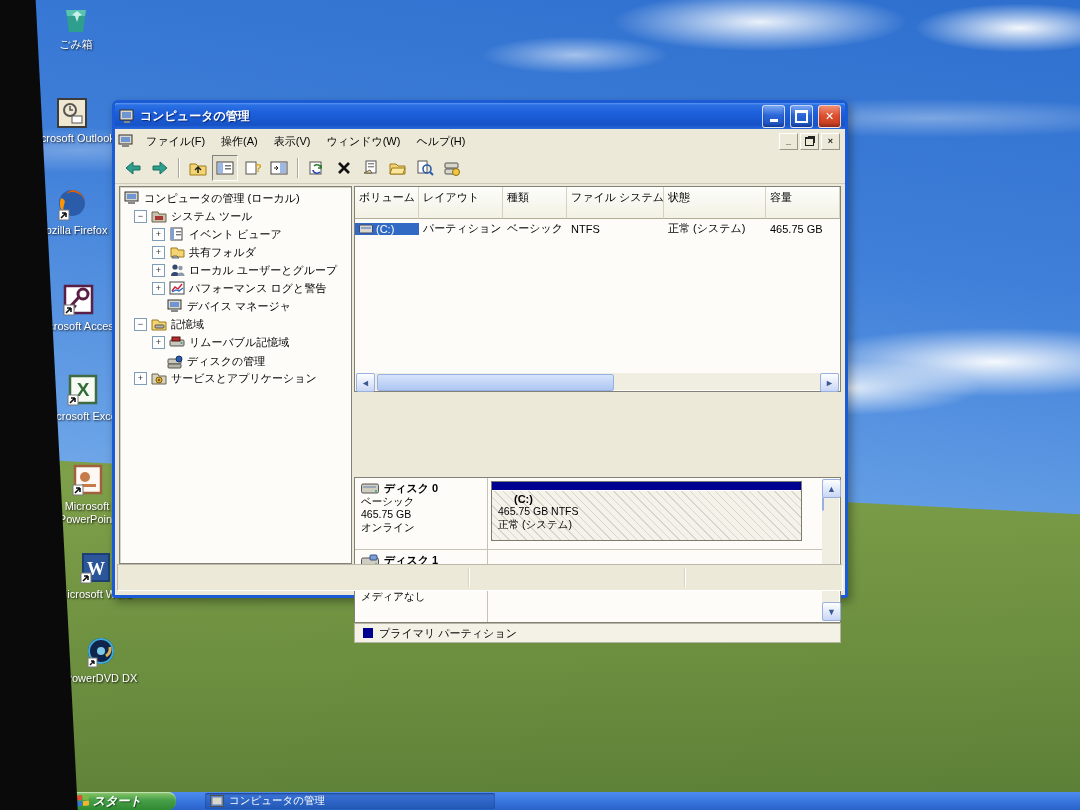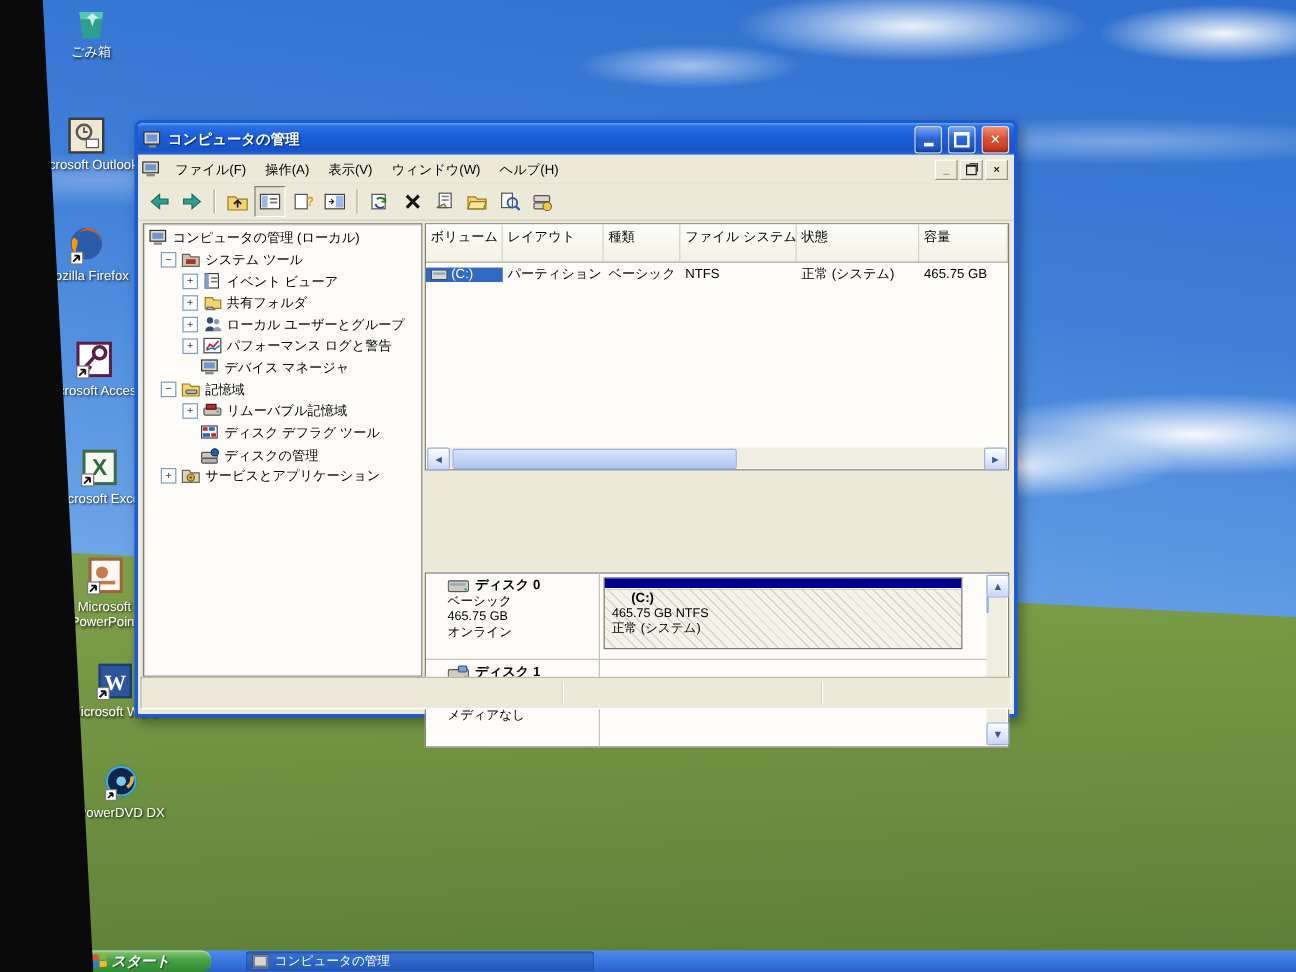--- a/index.html
+++ b/index.html
@@ -73,21 +73,21 @@
   .sel{background:#316ac5;color:#fff;}
   .hscroll{position:absolute;left:1px;right:1px;bottom:1px;height:17px;background:#f0eee1;display:flex;}
   .sbtn{width:17px;height:17px;background:linear-gradient(#fdfeff,#c9d6f4);border:1px solid #9ab0e0;
     border-radius:2px;color:#3b5a94;font-size:9px;display:flex;align-items:center;justify-content:center;flex:none;}
   .hthumb{width:235px;height:15px;margin:1px 0 0 2px;border-radius:2px;
     background:linear-gradient(#d7e4fb,#aec6f2);border:1px solid #98b1e4;}
   .splitter{position:absolute;left:0;right:0;top:287px;height:4px;background:#ece9d8;}
   .diskpane{position:absolute;left:0;right:0;top:291px;height:146px;background:#fdfcf8;
     border:1px solid #828177;box-sizing:border-box;}
   .diskrow{position:absolute;left:0;width:450px;display:flex;}
-  .dinfo{width:133px;border-right:1px solid #c6c3b4;padding:4px 2px 0 6px;box-sizing:border-box;flex:none;margin-left:12px;}
+  .dinfo{width:133px;border-right:1px solid #c6c3b4;padding:4px 2px 0 6px;box-sizing:border-box;flex:none;}
   .dinfo .dname{font-weight:bold;font-size:11px;}
   .dinfo div{line-height:13px;font-size:10.5px;}
   .dgraph{flex:1;padding:3px;}
   .partbox{height:58px;border:1px solid #7d7b6e;background:
     repeating-linear-gradient(45deg,rgba(110,110,110,.22) 0 1px,transparent 1px 6px),#f4f2e9;}
   .partband{height:8px;background:#000090;border-bottom:1px solid #fff;}
   .partbox .pl1{font-weight:bold;padding:2px 0 0 22px;font-size:11px;}
   .partbox .pl2,.partbox .pl3{padding-left:6px;font-size:10.5px;line-height:13px;}
   .rowline{position:absolute;left:0;right:18px;top:71px;height:1px;background:#c6c3b4;}
   .vscroll{position:absolute;right:1px;top:1px;bottom:1px;width:17px;background:#f0eee1;}
@@ -405,30 +405,20 @@
         <span class="tlbl">記憶域</span>
       </div>
       <div class="trow" style="padding-left:32px;">
         <span class="exp">+</span>
         <svg class="ticon" viewBox="0 0 16 14">
             <rect x="1" y="5" width="14" height="6" rx="1" fill="#c9c6ba" stroke="#555"></rect>
             <rect x="3" y="2" width="8" height="4" fill="#b03030" stroke="#5a1010"></rect>
             <circle cx="12.5" cy="8" r="1" fill="#3a7"></circle>
           </svg>
         <span class="tlbl">リムーバブル記憶域</span>
-      </div>
-      <div class="trow" style="padding-left:47px;">
-        <svg class="ticon" viewBox="0 0 16 14">
-            <rect x="1" y="2" width="13" height="10" fill="#fff" stroke="#444"></rect>
-            <rect x="2" y="3" width="4" height="3" fill="#c23"></rect>
-            <rect x="7" y="3" width="5" height="3" fill="#26c"></rect>
-            <rect x="2" y="8" width="6" height="3" fill="#26c"></rect>
-            <rect x="9" y="8" width="4" height="3" fill="#c23"></rect>
-          </svg>
-        <span class="tlbl">ディスク デフラグ ツール</span>
       </div>
       <div class="trow" style="padding-left:47px;align-items:flex-end;">
         <svg class="ticon" viewBox="0 0 16 14">
             <rect x="1" y="4" width="13" height="5" rx="1" fill="#c9c6ba" stroke="#555"></rect>
             <rect x="1" y="9" width="13" height="4" rx="1" fill="#b5b2a6" stroke="#555"></rect>
             <circle cx="12" cy="4" r="3" fill="#2a5caa" stroke="#12306a"></circle>
           </svg>
         <span class="tlbl">ディスクの管理</span>
       </div>
       <div class="trow" style="padding-left:14px;">
@@ -518,20 +508,24 @@
           </div>
           <div class="dgraph"></div>
         </div>
         <div class="vscroll">
           <span class="sbtn">▲</span>
           <span class="vthumb"></span>
           <span class="sbtn" style="position:absolute;bottom:0">▼</span>
         </div>
       </div>
 
+      <div class="legendbar">
+        <span class="legsq"></span>
+        <span>プライマリ パーティション</span>
+      </div>
     </div>
 
     <div class="statusbar">
       <i style="left:350px"></i>
         <i style="left:566px"></i>
     </div>
   </div>
 
   <div class="taskbar">
     <div class="startbtn">

